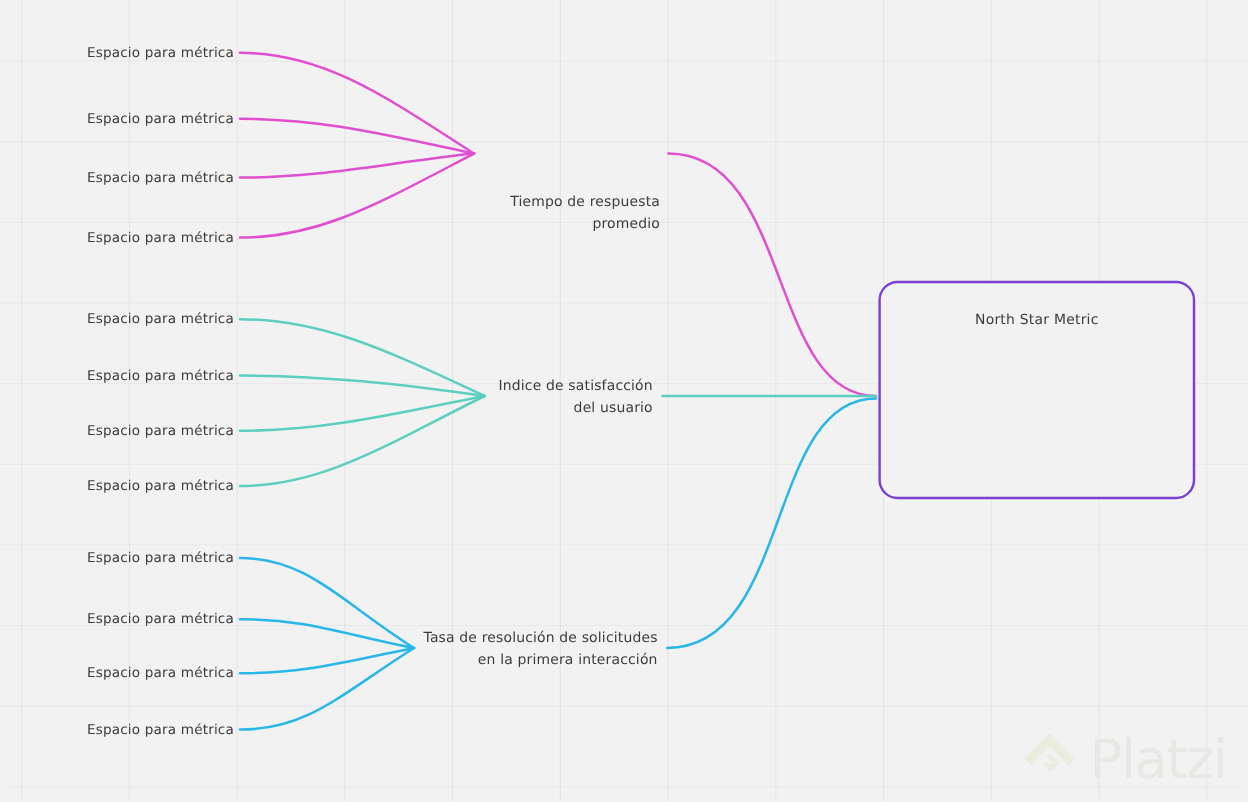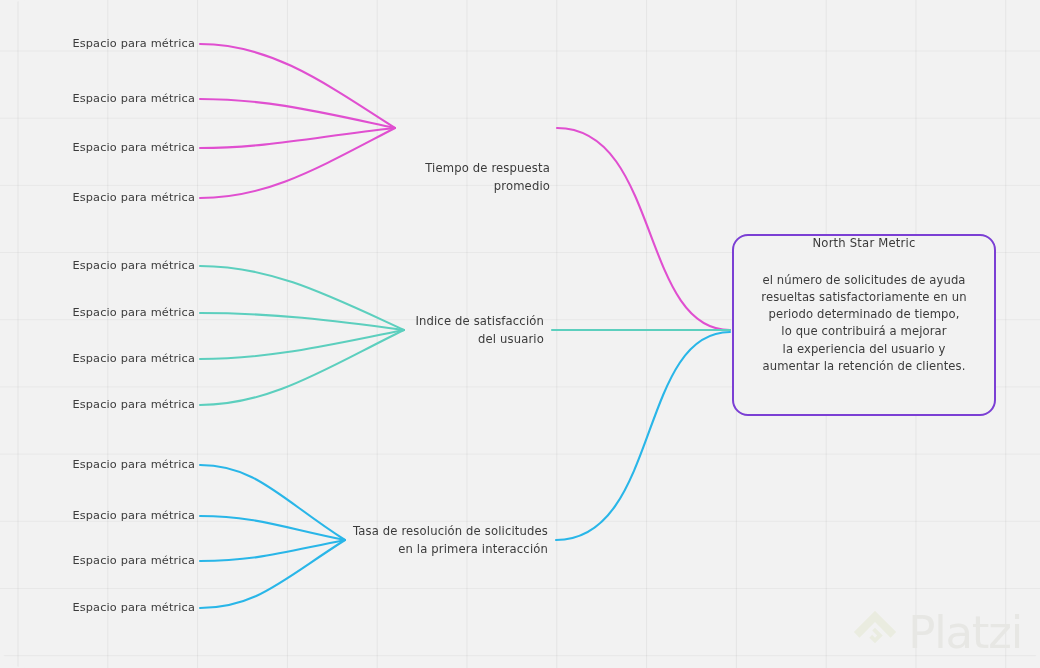--- a/index.html
+++ b/index.html
@@ -72,20 +72,21 @@
     width: 264px;
     height: 182px;
     box-sizing: border-box;
     border: 2px solid #7b3fd4;
     border-radius: 16px;
     background: #f2f2f2;
     display: flex;
     flex-direction: column;
     align-items: center;
     justify-content: flex-start;
+    padding-top: 23px;
   }
   #nsm-title {
     font-size: 11.6px;
     color: #3b3b3b;
     letter-spacing: 0.2px;
     text-align: center;
   }
   #nsm-body {
     margin-top: 22px;
     font-size: 11.6px;
@@ -165,26 +166,20 @@
 
   <div class="branch" style="left:398px;top:130px;width:152px;margin-top:48px;">Tiempo de respuesta
 promedio</div>
   <div class="branch" style="left:348px;top:541px;width:200px;">Tasa de resolución de solicitudes
 en la primera interacción</div>
   <div class="branch" style="left:392px;top:331px;width:152px;">Indice de satisfacción
 del usuario</div>
 
   <div id="nsm-node">
     <div id="nsm-title">North Star Metric</div>
-    <div id="nsm-body">el número de solicitudes de ayuda
-resueltas satisfactoriamente en un
-periodo determinado de tiempo,
-lo que contribuirá a mejorar
-la experiencia del usuario y
-aumentar la retención de clientes.</div>
   </div>
 
   <div id="watermark">
     <svg width="48" height="48" viewBox="0 0 48 48">
       <g transform="rotate(45 24 24)">
         <path d="M9 9 H39 V17 H17 V39 H9 Z" fill="#eaece0"></path>
         <path d="M21 21 H32 V32 H24 V28 H28 V25 H21 Z" fill="#eaece0"></path>
       </g>
     </svg>
     <div id="watermark-text">Platzi</div>

